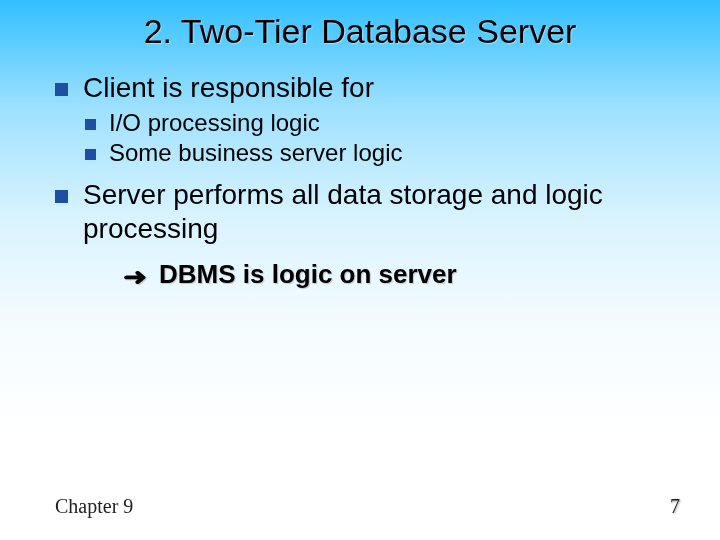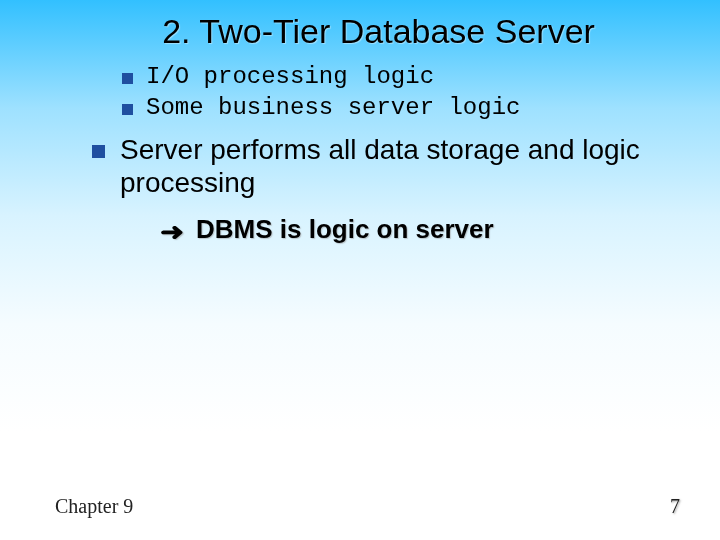--- a/index.html
+++ b/index.html
@@ -9,21 +9,20 @@
     height: 540px;
     overflow: hidden;
     font-family: Verdana, Tahoma, sans-serif;
   }
   .slide {
     width: 720px;
     height: 540px;
     background: linear-gradient(to bottom, #32c0ff 0%, #9ee1ff 20%, #d8f3ff 40%, #f5fcff 60%, #ffffff 80%, #ffffff 100%);
     position: relative;
     box-sizing: border-box;
-    padding-left: 37px;
   }
   .title {
     padding-top: 12px;
     text-align: center;
     font-size: 34px;
     color: #000;
     line-height: 1.15;
     font-weight: normal;
     text-shadow: 1px 1px 1px rgba(255,255,255,0.4);
   }
@@ -38,21 +37,20 @@
     padding-left: 28px;
     line-height: 1.2;
   }
   .lvl2 {
     font-size: 24px;
     color: #000;
     margin: 2px 0 2px 30px;
     position: relative;
     padding-left: 24px;
     line-height: 1.2;
-    font-family: Liberation Mono, monospace;
   }
   .sq-bullet {
     position: absolute;
     left: 0;
     width: 12px;
     height: 12px;
     background: #1f4fa0;
   }
   .lvl1 .sq-bullet { top: 12px; width: 13px; height: 13px; }
   .lvl2 .sq-bullet { top: 10px; width: 11px; height: 11px; }
@@ -98,20 +96,24 @@
 <body>
 
 <div class="slide">
 
   <div class="title">
     <span>2. Two-Tier Database Server</span><br>
   </div>
 
   <div class="body">
 
+    <div class="lvl1">
+      <span class="sq-bullet"></span>
+      <span>Client is responsible for</span>
+    </div>
 
     <div class="lvl2">
       <span class="sq-bullet"></span>
       <span>I/O processing logic</span>
     </div>
 
     <div class="lvl2">
       <span class="sq-bullet"></span>
       <span>Some business server logic</span>
     </div>

